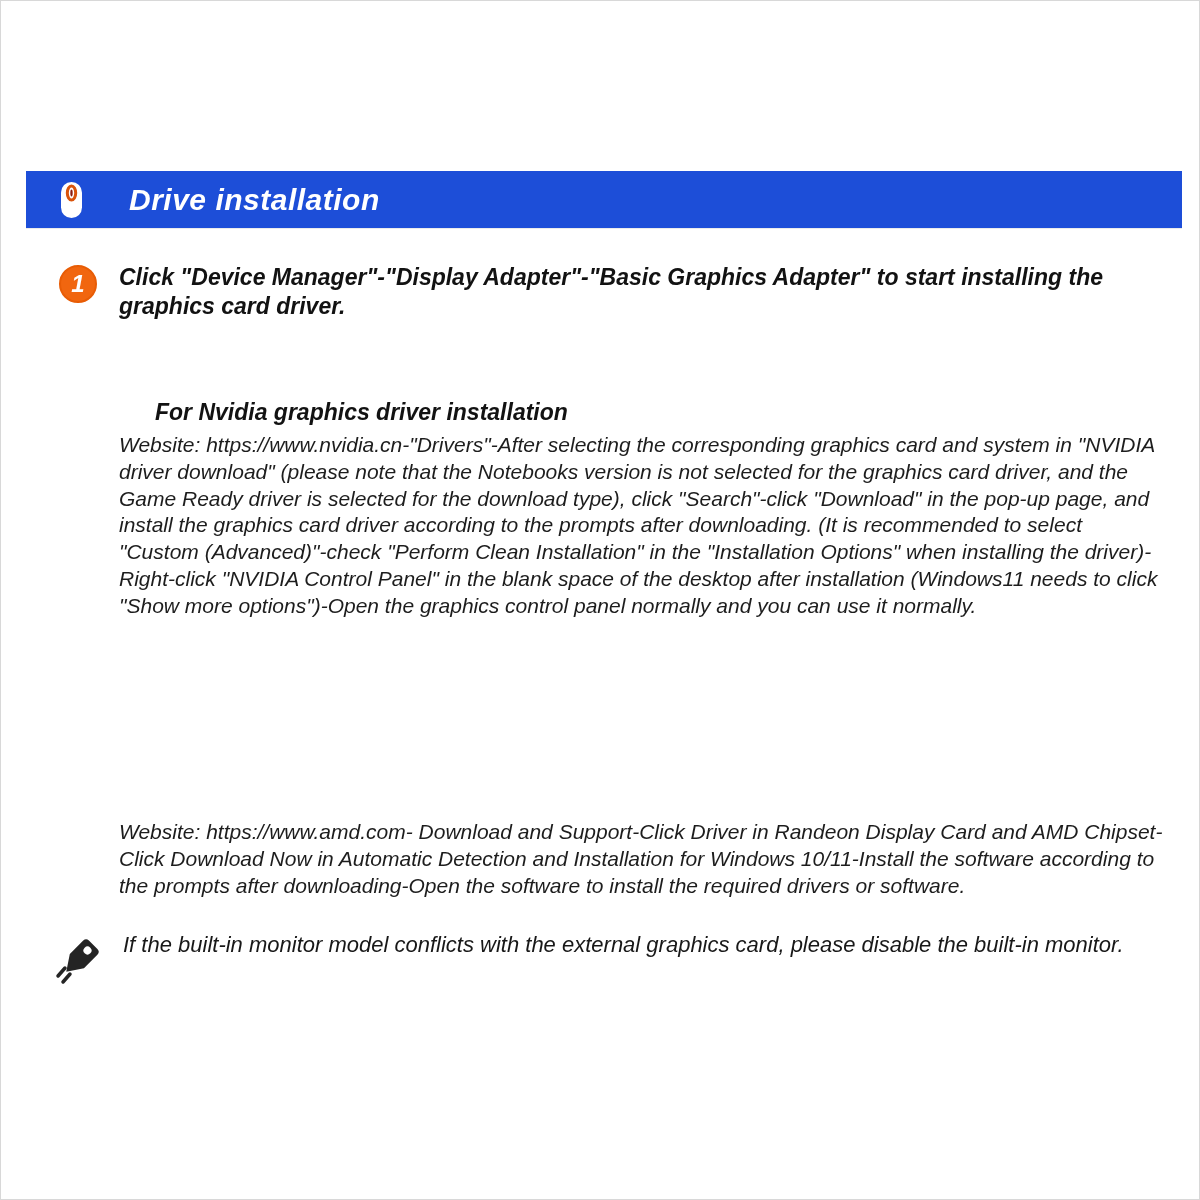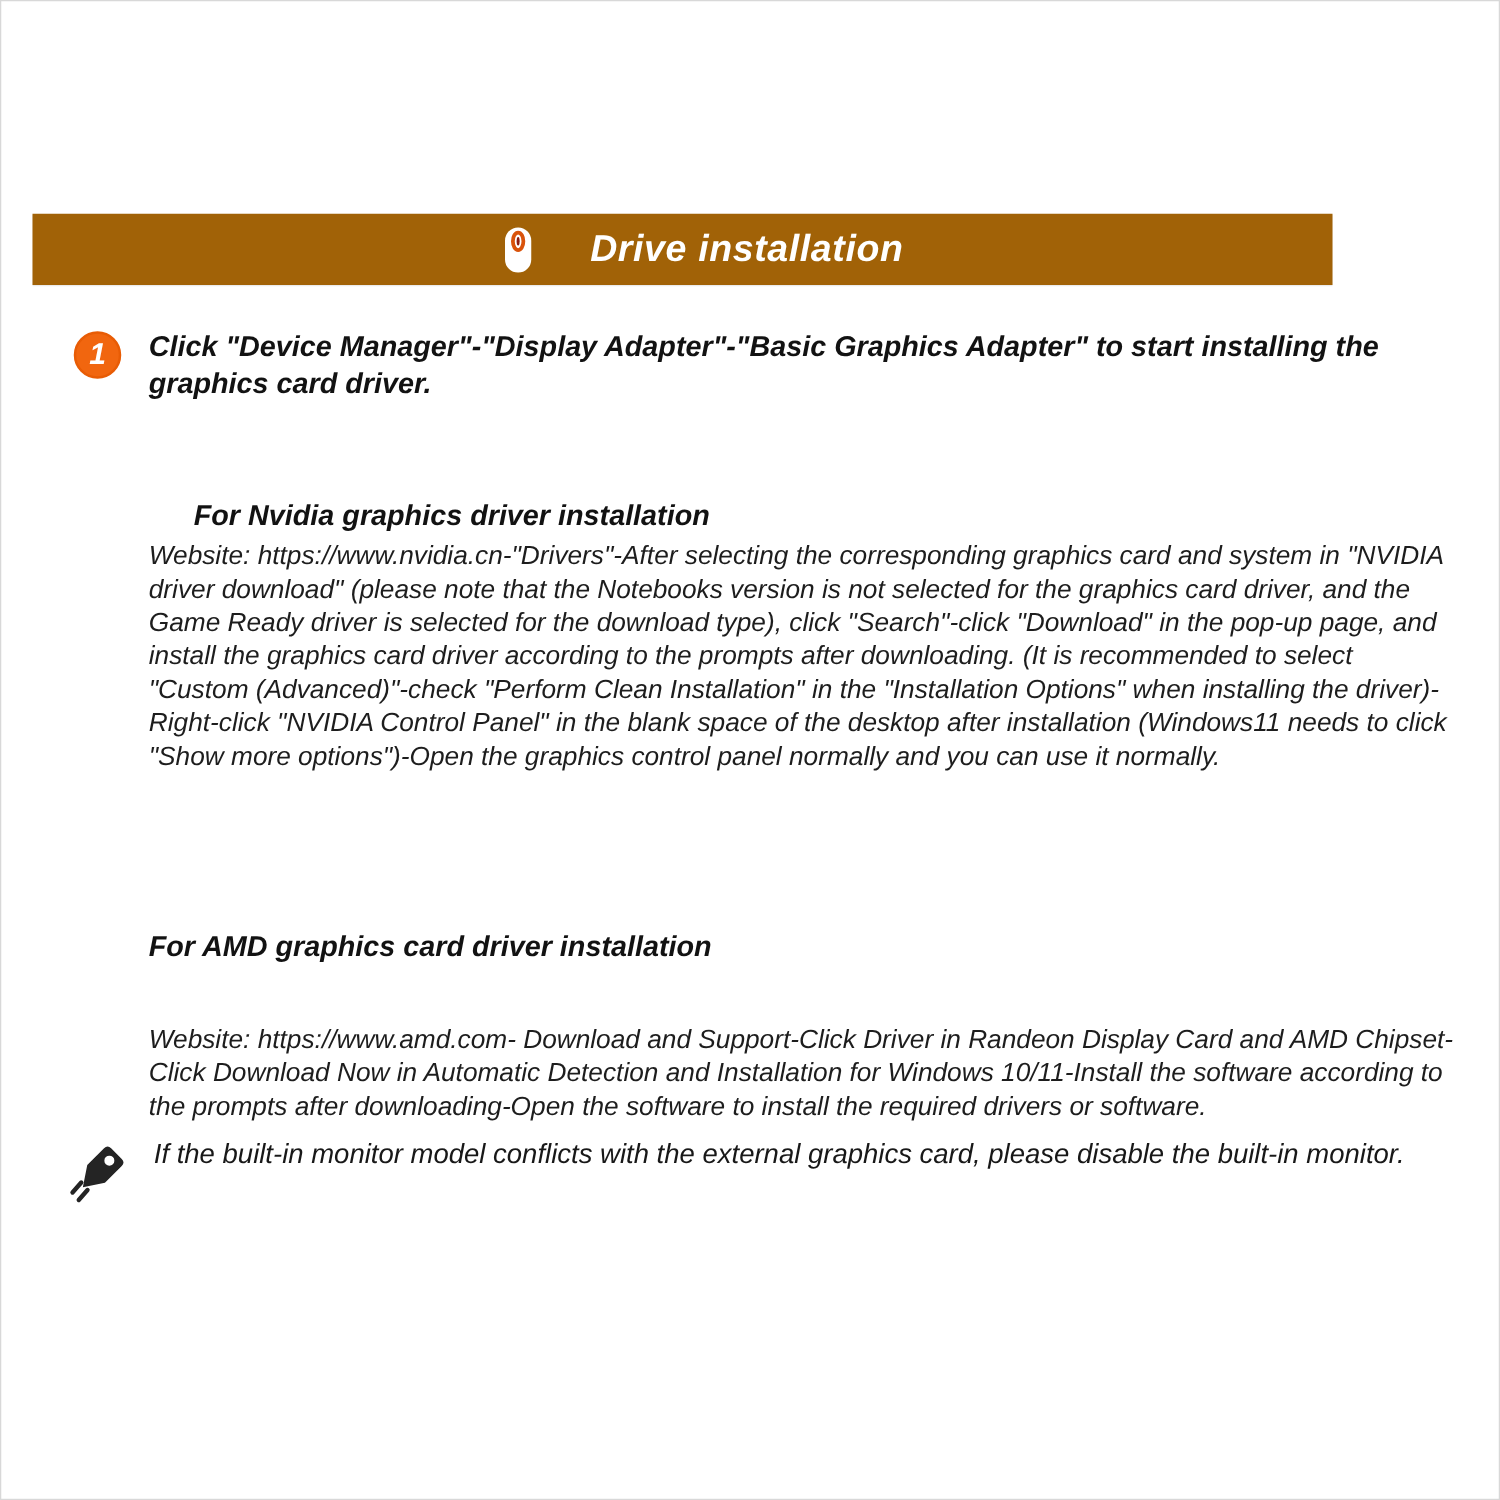--- a/index.html
+++ b/index.html
@@ -16,26 +16,25 @@
     width: 1198px; height: 1198px;
     border: 1px solid #d8d8d8;
     background: #ffffff;
     overflow: hidden;
   }
 
   
   .header-bar {
     position: absolute;
     left: 25px; top: 170px;
-    width: 1040px; height: 57px;
-    background: #a16207;
+    width: 1156px; height: 57px;
+    background: #1d4ed8;
     display: flex;
     align-items: center;
     box-shadow: 0 1px 0 rgba(0,0,0,0.08);
-    justify-content: center;
   }
   .header-bar .mouse-wrap {
     margin-left: 32px;
     display: flex; align-items: center;
   }
   .header-title {
     margin-left: 44px;
     color: #ffffff;
     font-size: 30px;
     font-weight: 700;
@@ -89,21 +88,21 @@
     color: #1d1d1d;
   }
   #nvidia-heading { top: 398px; margin-left: 36px; }
   #nvidia-body    { top: 431px; }
   #amd-heading    { top: 743px; }
   #amd-body       { top: 818px; }
 
   
   .note-row {
     position: absolute;
-    left: 52px; top: 908px;
+    left: 52px; top: 930px;
     display: flex;
     align-items: flex-start;
   }
   .note-icon-wrap { flex: 0 0 auto; margin-top: 4px; }
   .note-text {
     margin-left: 20px;
     width: 1020px;
     font-size: 22px;
     font-weight: 400;
     line-height: 28px;
@@ -127,21 +126,20 @@
   </div>
 
   <div class="step-row">
     <div class="step-badge">1</div>
     <div class="step-text">Click "Device Manager"-"Display Adapter"-"Basic Graphics Adapter" to start installing the graphics card driver.</div>
   </div>
 
   <div class="section-heading" id="nvidia-heading">For Nvidia graphics driver installation</div>
   <div class="section-body" id="nvidia-body">Website: https://www.nvidia.cn-"Drivers"-After selecting the corresponding graphics card and system in "NVIDIA driver download" (please note that the Notebooks version is not selected for the graphics card driver, and the Game Ready driver is selected for the download type), click "Search"-click "Download" in the pop-up page, and install the graphics card driver according to the prompts after downloading. (It is recommended to select "Custom (Advanced)"-check "Perform Clean Installation" in the "Installation Options" when installing the driver)-Right-click "NVIDIA Control Panel" in the blank space of the desktop after installation (Windows11 needs to click "Show more options")-Open the graphics control panel normally and you can use it normally.</div>
 
-  <div class="section-heading" id="amd-heading">For AMD graphics card driver installation</div>
   <div class="section-body" id="amd-body">Website: https://www.amd.com- Download and Support-Click Driver in Randeon Display Card and AMD Chipset-Click Download Now in Automatic Detection and Installation for Windows 10/11-Install the software according to the prompts after downloading-Open the software to install the required drivers or software.</div>
 
   <div class="note-row">
     <span class="note-icon-wrap">
       <svg width="50" height="54" viewBox="0 0 50 54" aria-hidden="true">
         <g transform="rotate(45 26 24)">
           <path d="M20 4 L32 4 Q36 4 36 8 L36 27 L26 42 L16 27 L16 8 Q16 4 20 4 Z" fill="#242424"></path>
           <circle cx="26" cy="12" r="4" fill="#ffffff"></circle>
         </g>
         <path d="M12 33 L5 41 M17 39 L10 47" stroke="#242424" stroke-width="3.5" fill="none" stroke-linecap="round"></path>

